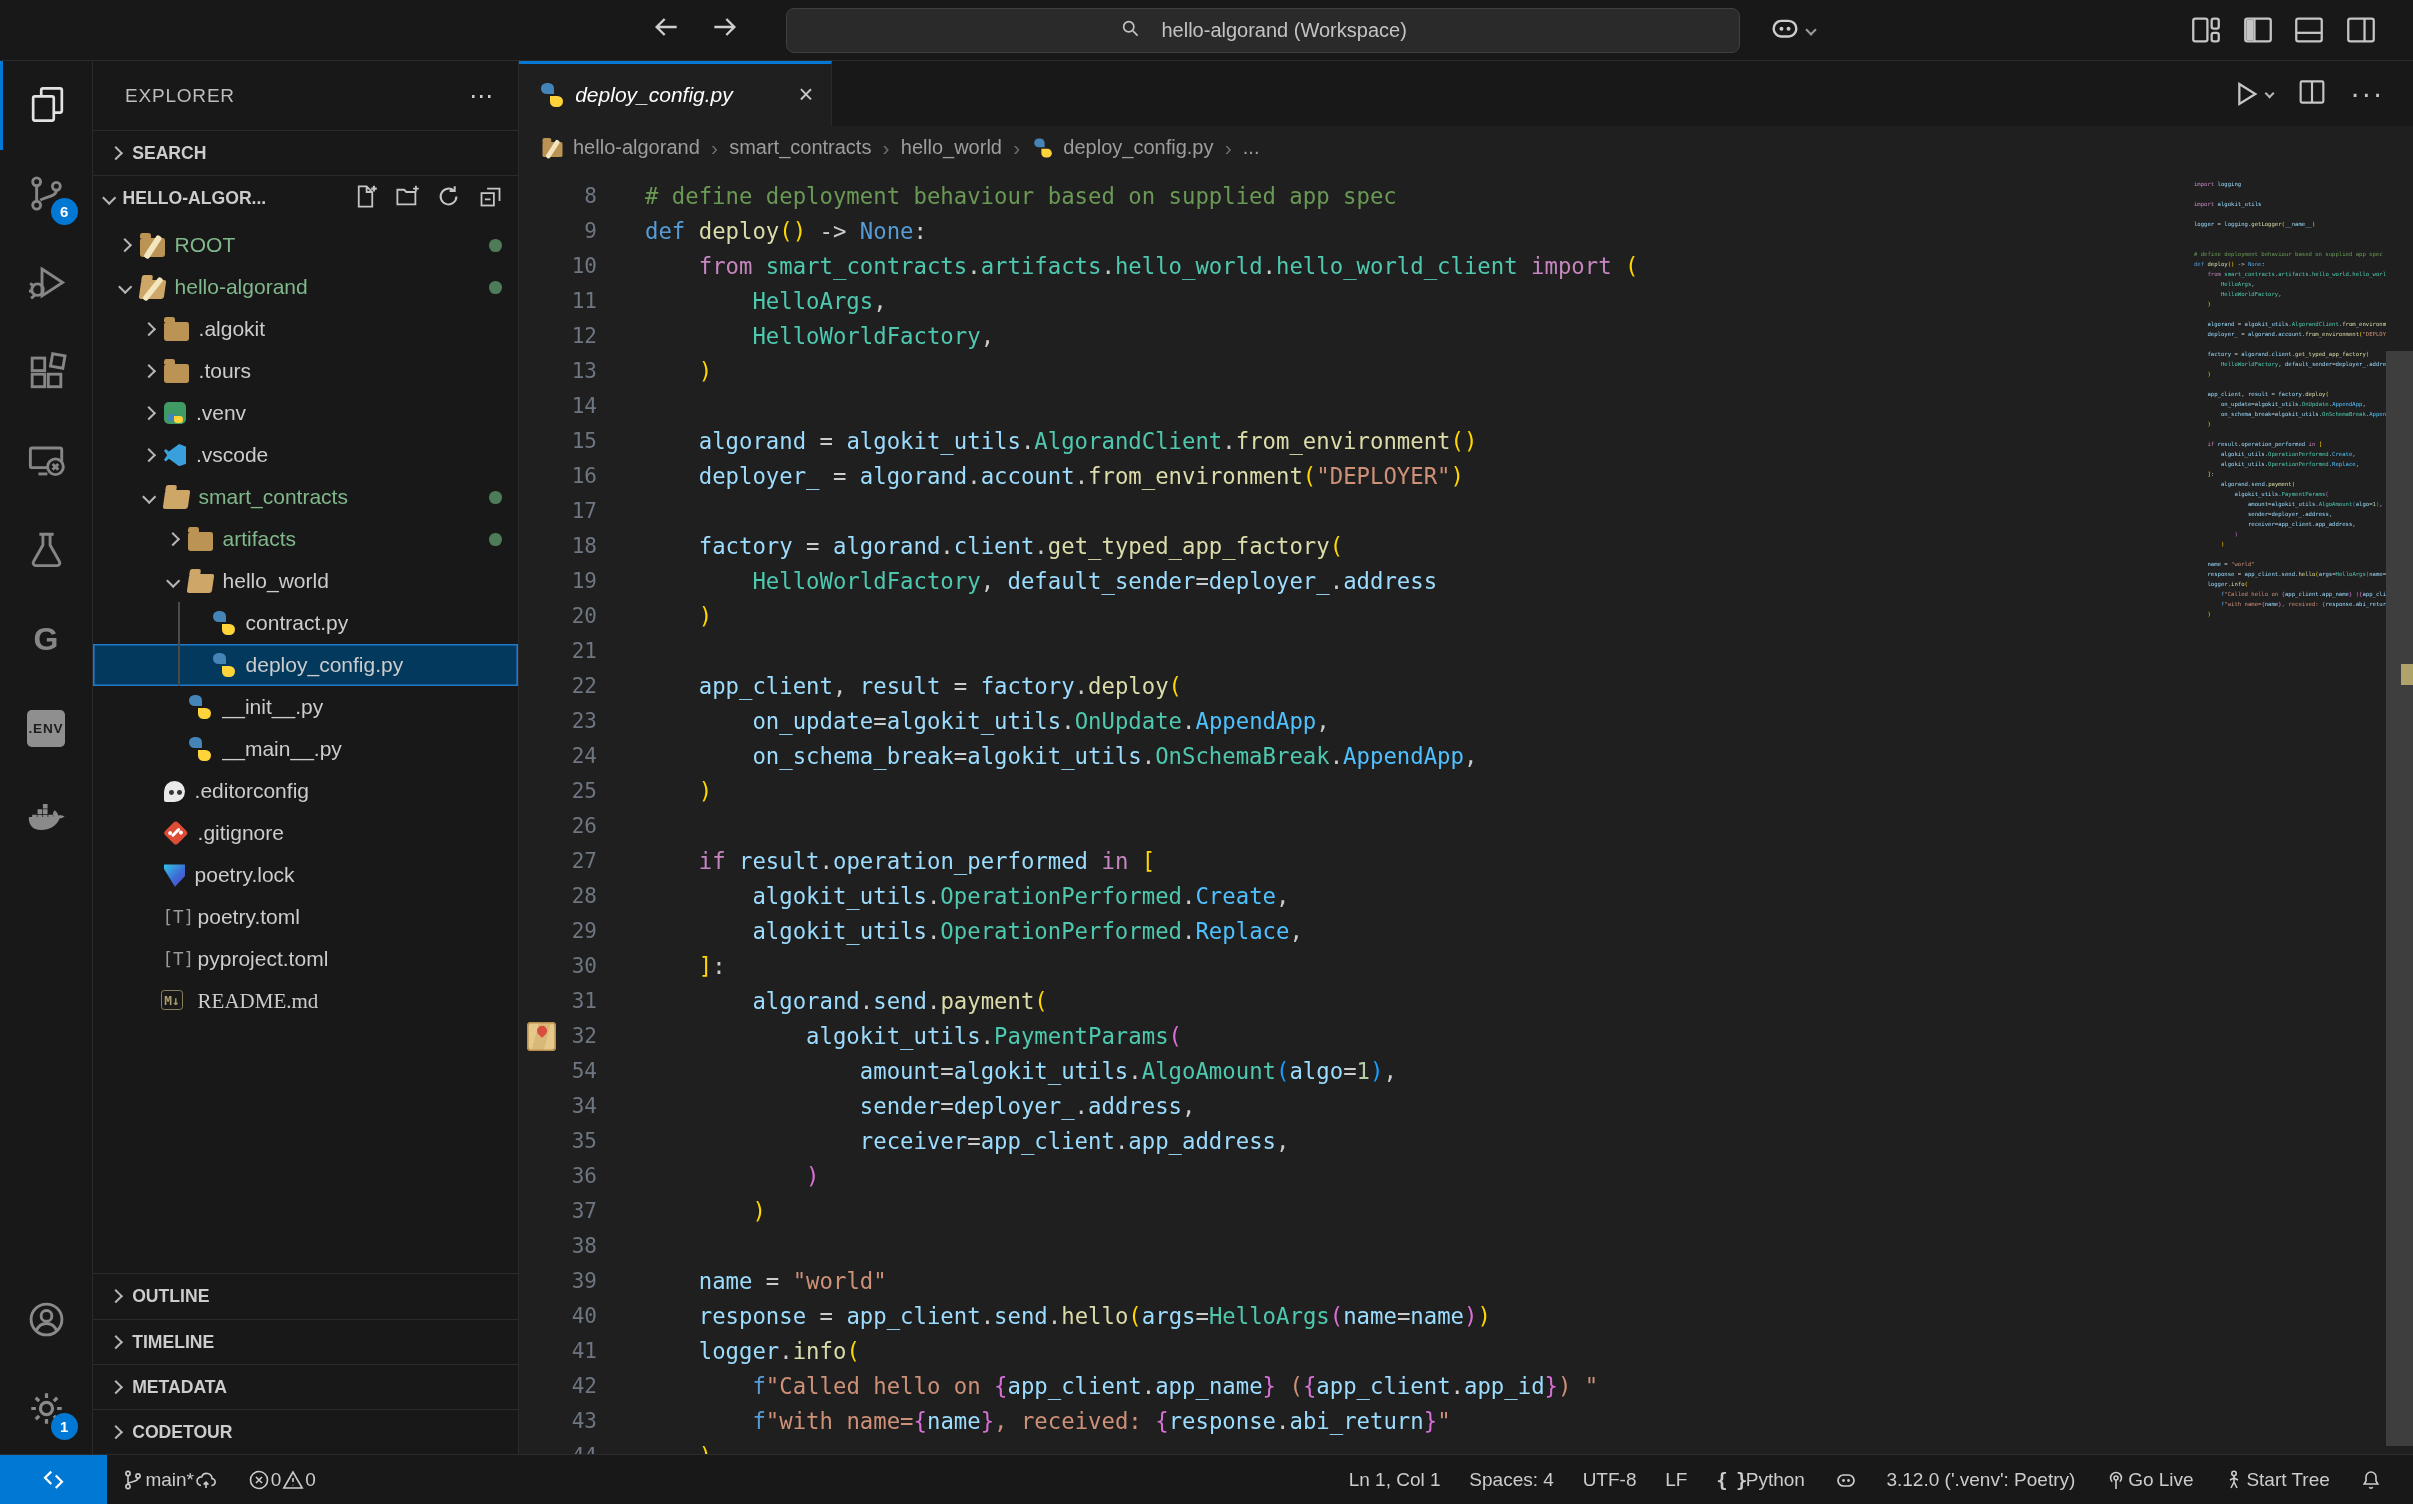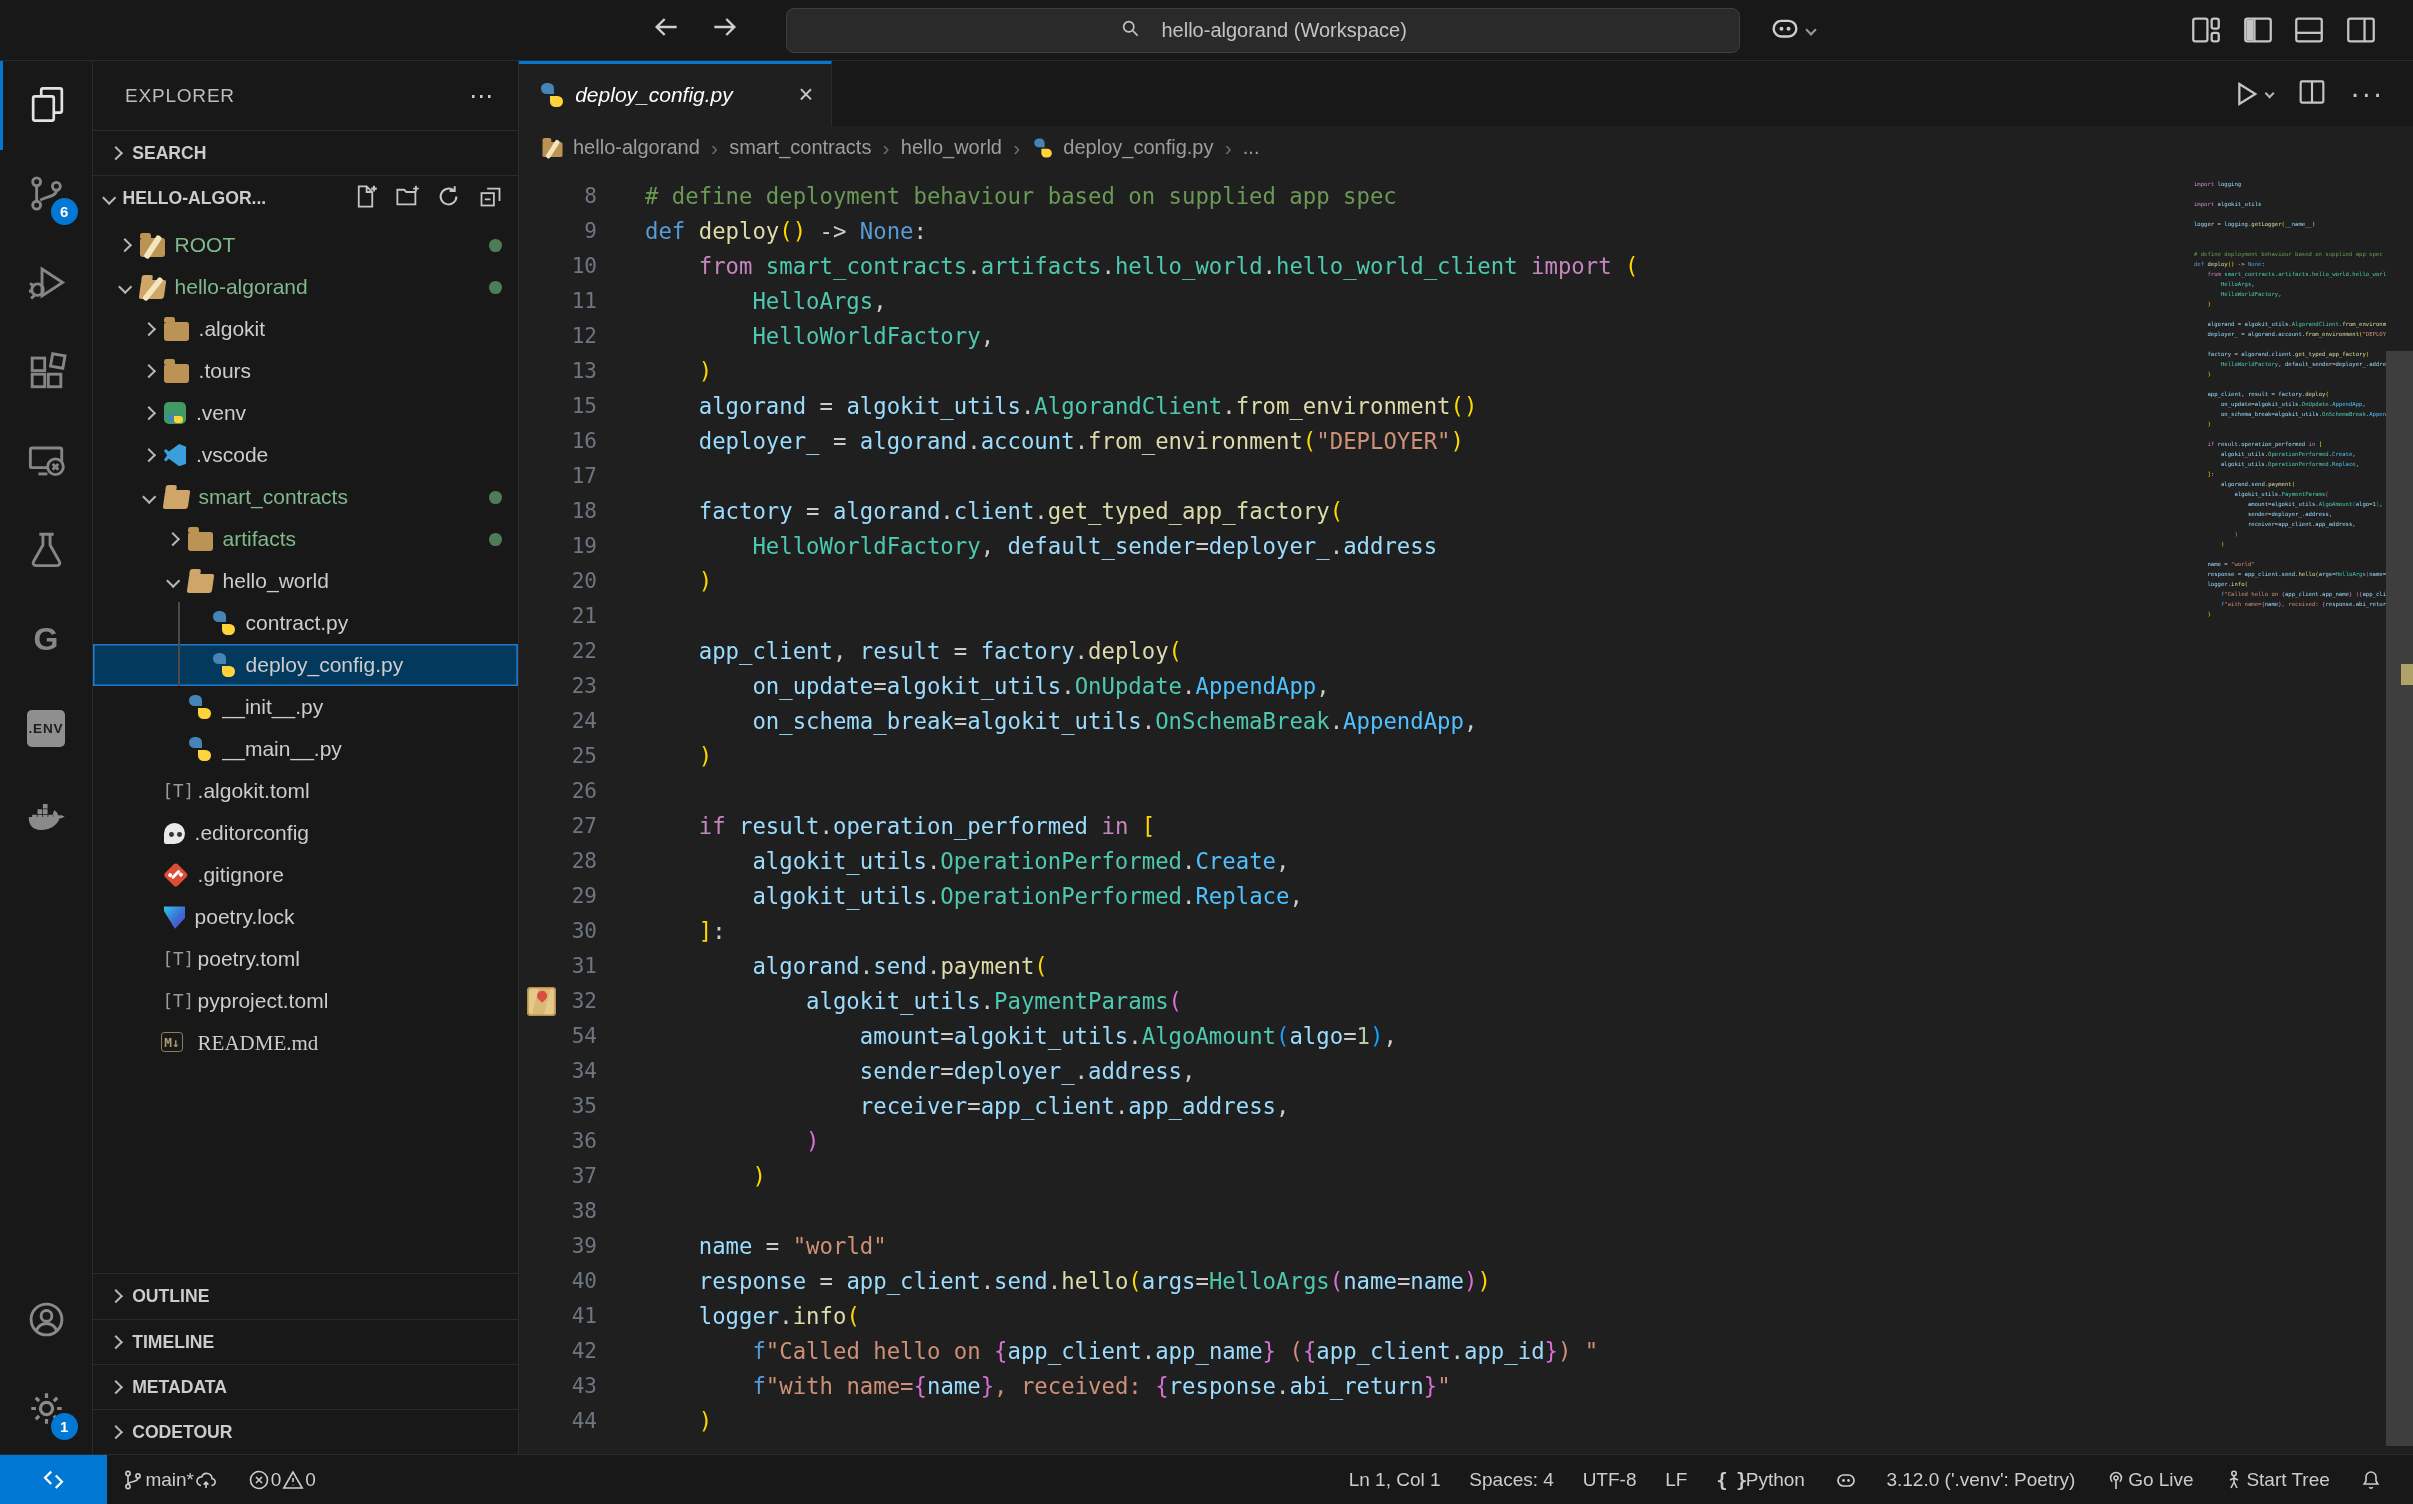--- a/index.html
+++ b/index.html
@@ -334,25 +334,20 @@
           </div>
           <div class="trow" style="padding-left: 75px;">
             <span class="chevsp"></span>
             <span class="ticon ipy"></span>
             <span class="lbl">__init__.py</span>
           </div>
           <div class="trow" style="padding-left: 75px;">
             <span class="chevsp"></span>
             <span class="ticon ipy"></span>
             <span class="lbl">__main__.py</span>
-          </div>
-          <div class="trow" style="padding-left: 51px;">
-            <span class="chevsp"></span>
-            <span class="ticon itoml"></span>
-            <span class="lbl">.algokit.toml</span>
           </div>
           <div class="trow" style="padding-left: 51px;">
             <span class="chevsp"></span>
             <span class="ticon iedc"></span>
             <span class="lbl">.editorconfig</span>
           </div>
           <div class="trow" style="padding-left: 51px;">
             <span class="chevsp"></span>
             <span class="ticon igit"></span>
             <span class="lbl">.gitignore</span>
@@ -462,20 +457,24 @@
             </div>
             <div class="code-line">
               <span class="ln">12</span>
               <span class="ct"><span class="tk-d">        </span><span class="tk-t">HelloWorldFactory</span><span class="tk-d">,</span></span>
             </div>
             <div class="code-line">
               <span class="ln">13</span>
               <span class="ct"><span class="tk-d">    </span><span class="tk-b1">)</span></span>
             </div>
             <div class="code-line">
+              <span class="ln">14</span>
+              <span class="ct"></span>
+            </div>
+            <div class="code-line">
               <span class="ln">15</span>
               <span class="ct"><span class="tk-d">    </span><span class="tk-v">algorand</span><span class="tk-d"> = </span><span class="tk-v">algokit_utils</span><span class="tk-d">.</span><span class="tk-t">AlgorandClient</span><span class="tk-d">.</span><span class="tk-f">from_environment</span><span class="tk-b1">()</span></span>
             </div>
             <div class="code-line">
               <span class="ln">16</span>
               <span class="ct"><span class="tk-d">    </span><span class="tk-v">deployer_</span><span class="tk-d"> = </span><span class="tk-v">algorand</span><span class="tk-d">.</span><span class="tk-v">account</span><span class="tk-d">.</span><span class="tk-f">from_environment</span><span class="tk-b1">(</span><span class="tk-s">"DEPLOYER"</span><span class="tk-b1">)</span></span>
             </div>
             <div class="code-line">
               <span class="ln">17</span>
               <span class="ct"></span>

